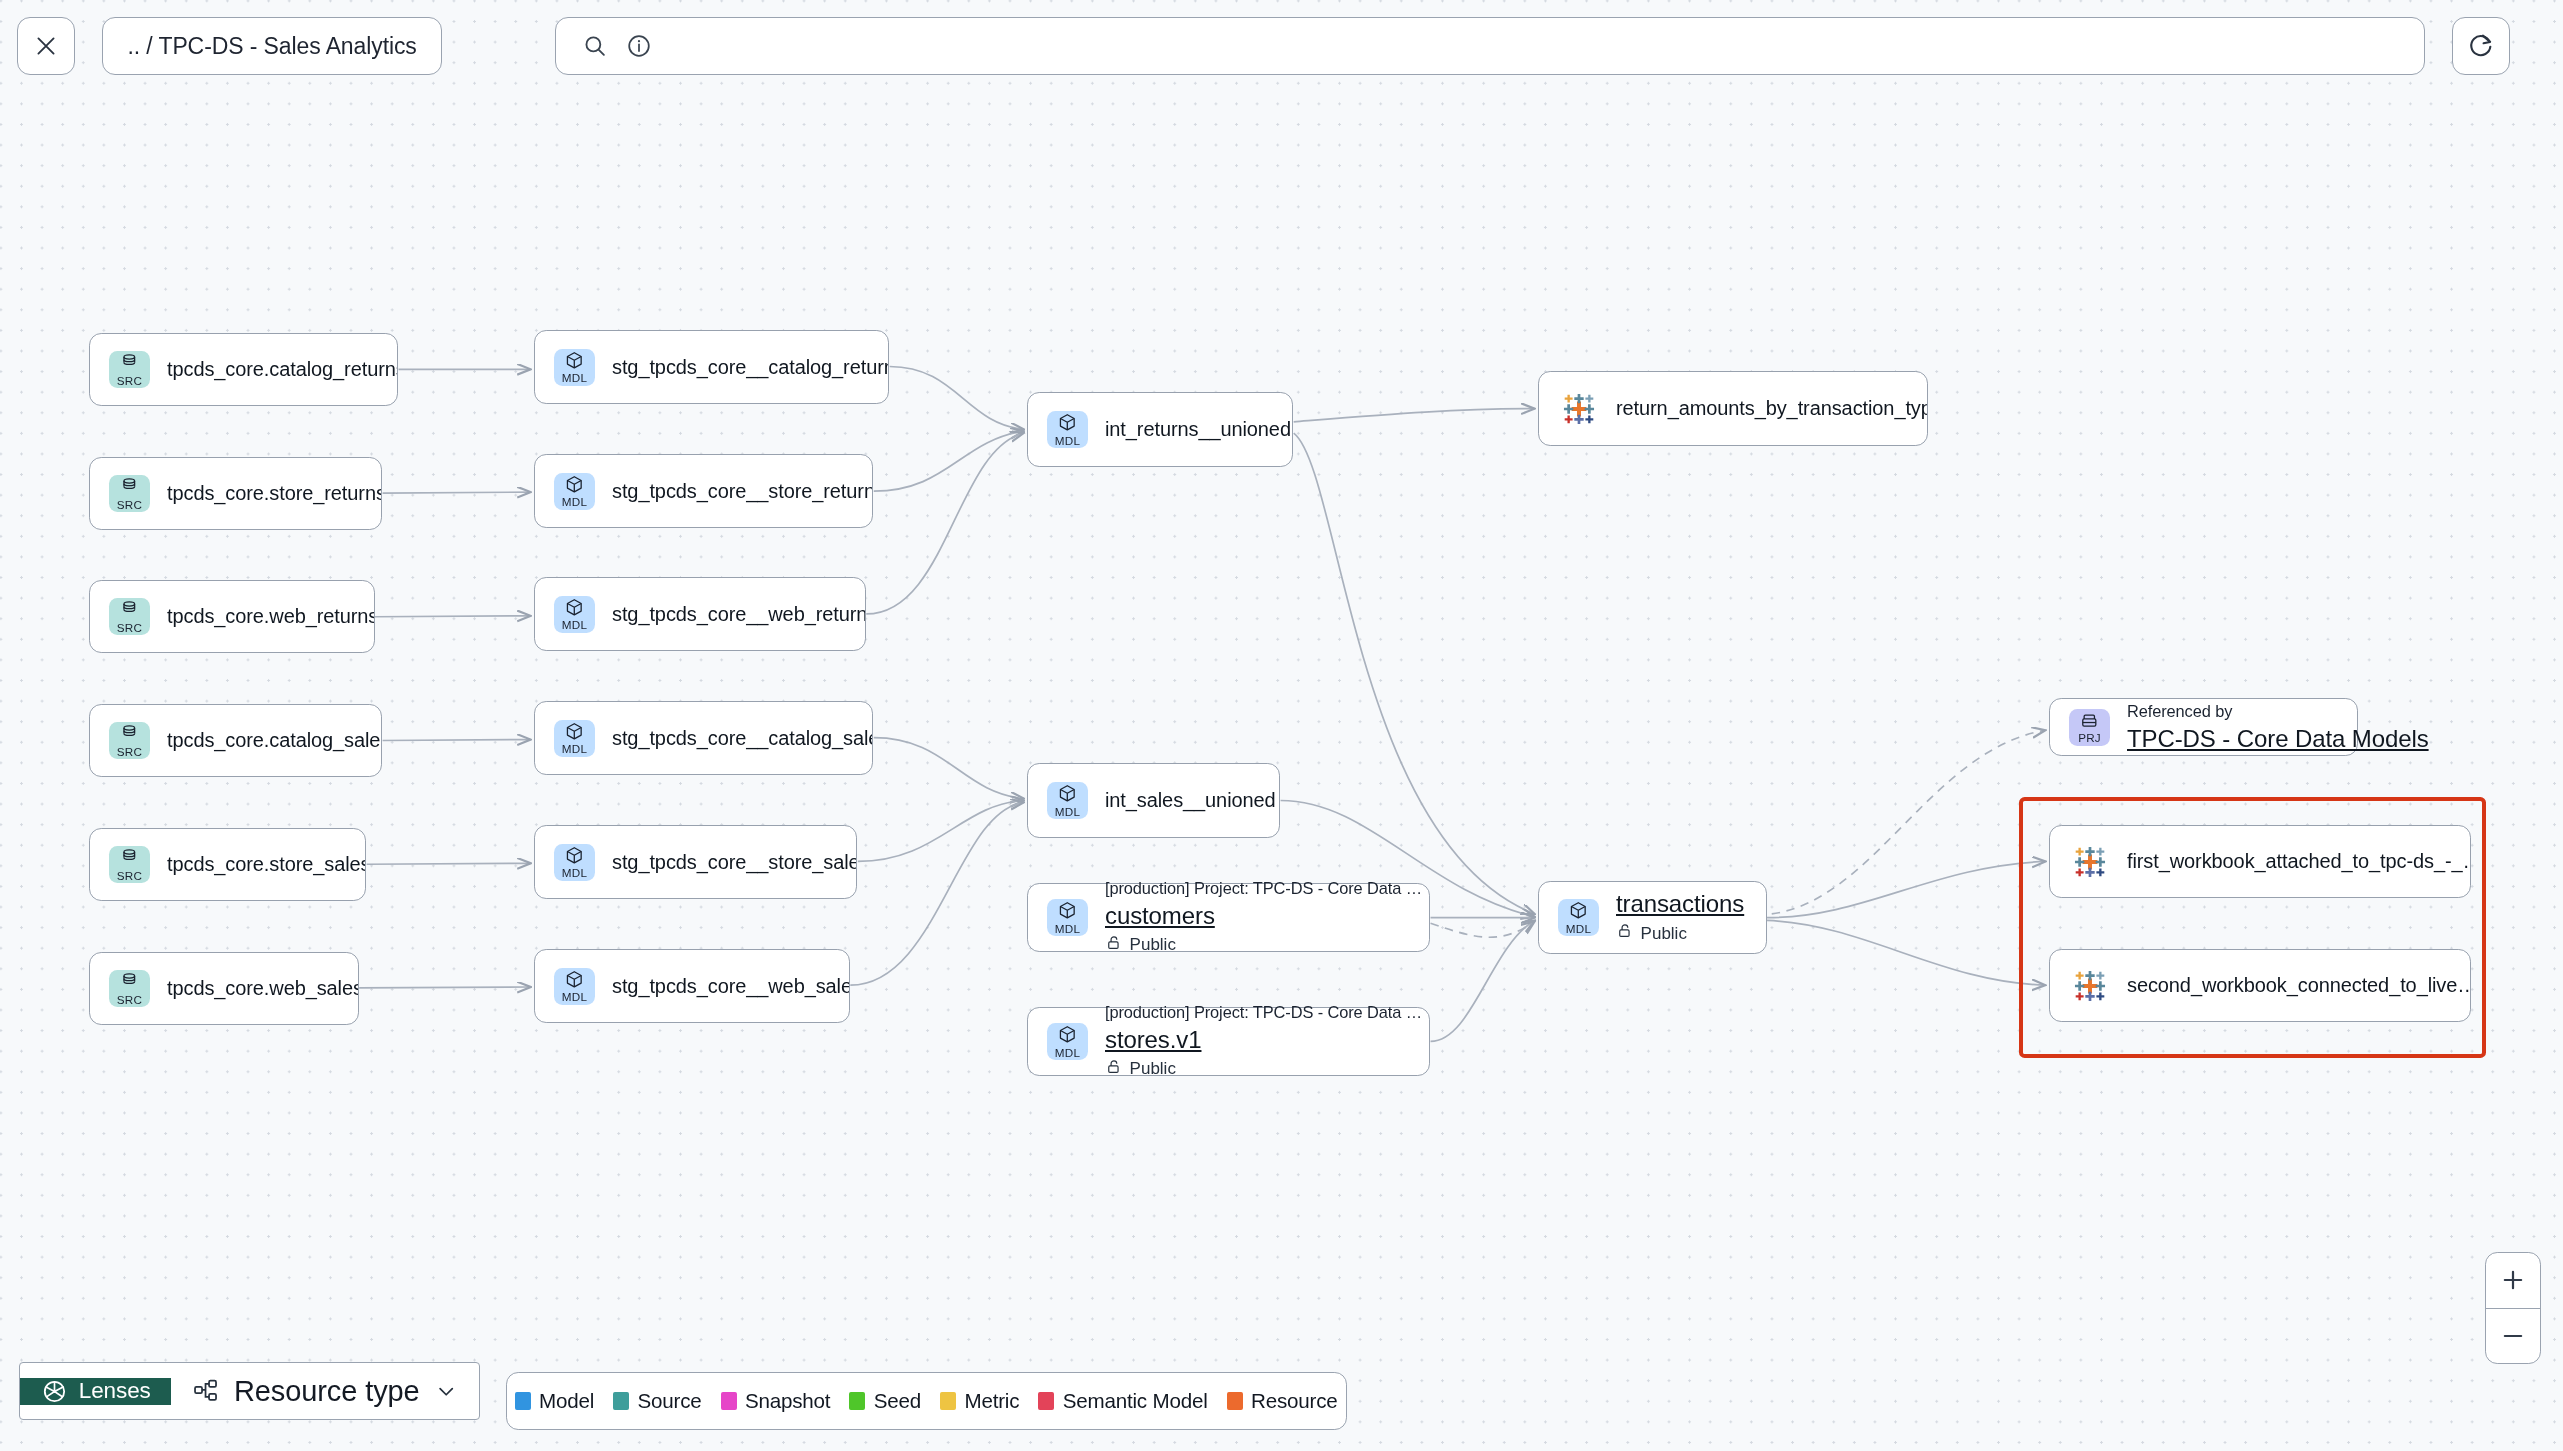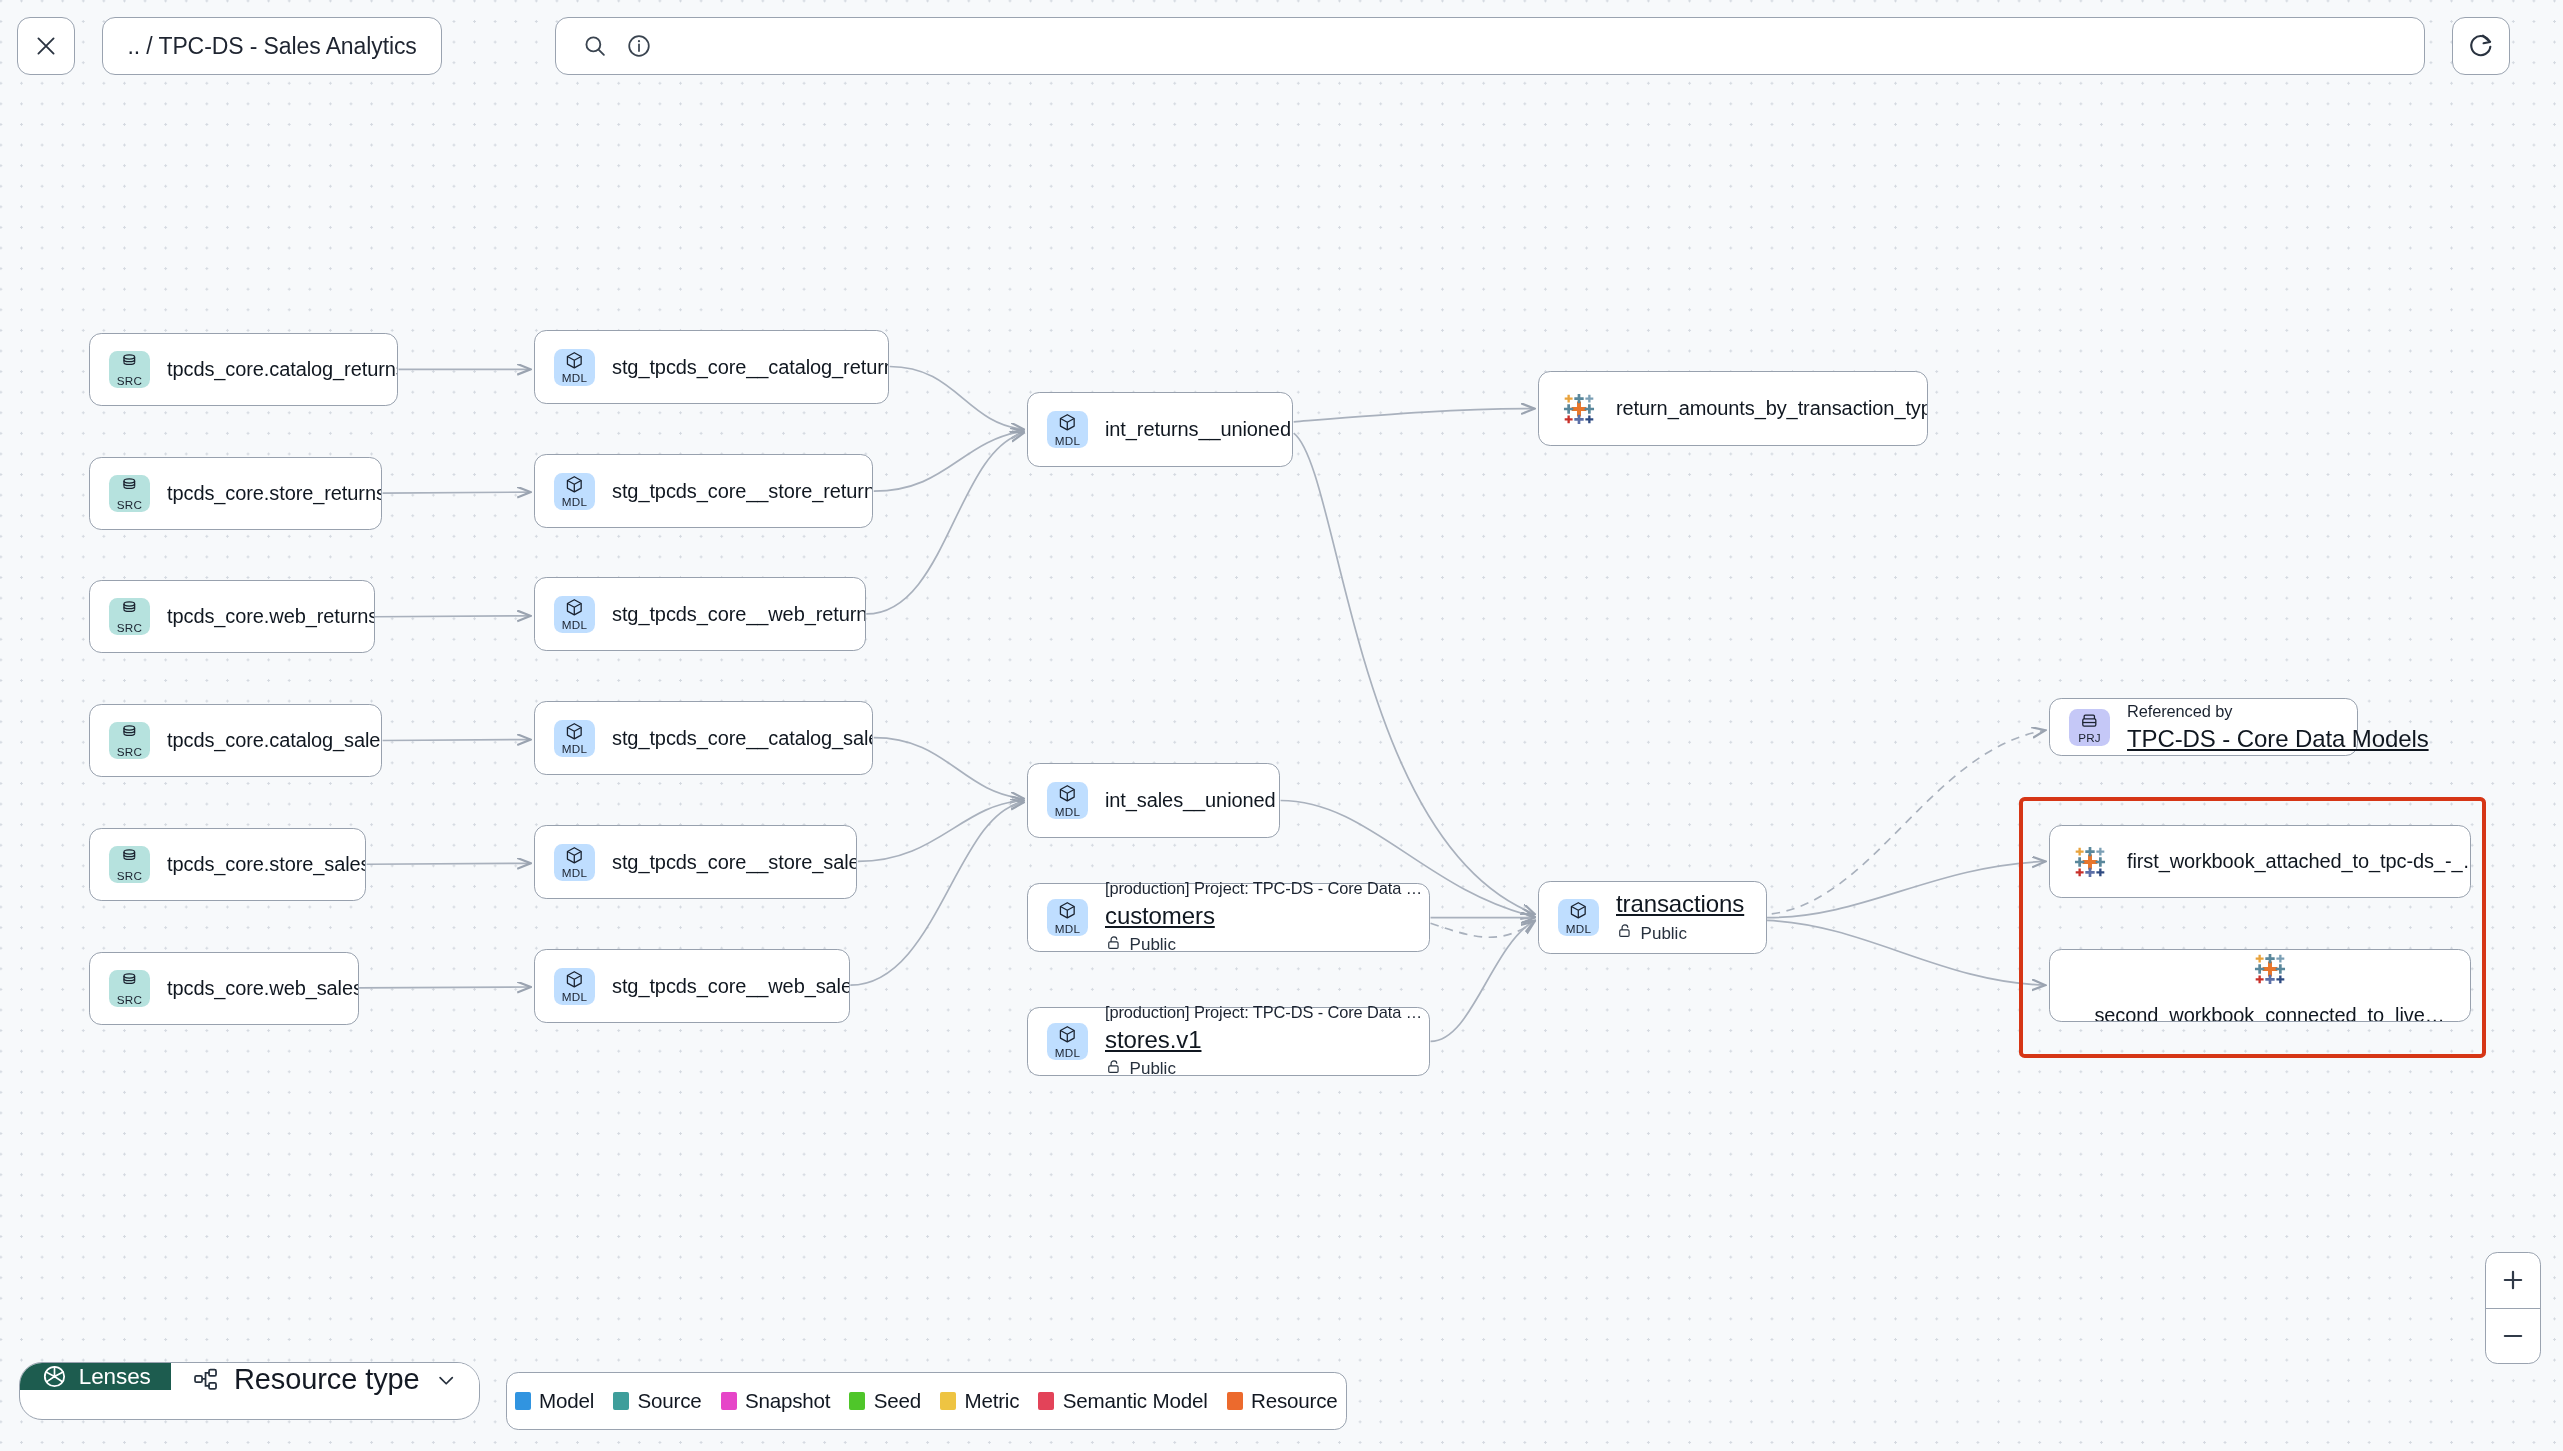--- a/index.html
+++ b/index.html
@@ -126,24 +126,24 @@
   }
   .zoomctl > div:first-child { border-bottom: 1.5px solid #9aa3b0; }
 
   
   .bottombar {
     position: absolute; left: 19px; bottom: 20.6px;
     display: flex; align-items: center; gap: 26px;
     z-index: 35;
   }
   .lenses-group {
-    display: flex; align-items: flex-start;
+    display: flex; align-items: center;
     height: 58px;
     border: 1.5px solid #9aa3b0;
-    border-radius: 23px;
+    border-radius: 4px;
     overflow: hidden;
     background: #fff;
   }
   .lenses-btn {
     background: #1d5c4f;
     color: #ffffff;
     display: flex; align-items: center; gap: 11.2px;
     padding: 0 20.6px;
     font-size: 22.5px; letter-spacing: -0.1px;
   }
@@ -395,21 +395,21 @@
       <path d="M3.3 20 H13.7 M8.5 14.8 V25.2" stroke="#59879b" stroke-width="3" stroke-linecap="butt"></path>
       <path d="M26.3 20 H36.7 M31.5 14.8 V25.2" stroke="#59879b" stroke-width="3" stroke-linecap="butt"></path>
       <path d="M4.1 8.5 H12.9 M8.5 4.1 V12.9" stroke="#e8a33d" stroke-width="2.6" stroke-linecap="butt"></path>
       <path d="M27.1 8.5 H35.9 M31.5 4.1 V12.9" stroke="#7b9fb5" stroke-width="2.6" stroke-linecap="butt"></path>
       <path d="M4.1 31.5 H12.9 M8.5 27.1 V35.9" stroke="#c8312b" stroke-width="2.6" stroke-linecap="butt"></path>
       <path d="M27.1 31.5 H35.9 M31.5 27.1 V35.9" stroke="#2f4b82" stroke-width="2.6" stroke-linecap="butt"></path>
     </svg></span>
         </span>
         <span class="node-label">first_workbook_attached_to_tpc-ds_-_…</span>
       </div>
-      <div class="node" style="left: 2049px; top: 949px; width: 422px; height: 73px; flex-direction: column;">
+      <div class="node" style="left: 2049px; top: 949px; width: 422px; height: 73px;">
         <span class="badge badge-img">
           <span class="glyph"><svg width="36" height="36" viewBox="0 0 40 40">
       <path d="M11.8 20 H28.2 M20 11.8 V28.2" stroke="#e8762c" stroke-width="4.4" stroke-linecap="butt"></path>
       <path d="M14.8 31.5 H25.2 M20 26.3 V36.7" stroke="#5b6fa8" stroke-width="3" stroke-linecap="butt"></path>
       <path d="M14.8 8.5 H25.2 M20 3.3 V13.7" stroke="#59879b" stroke-width="3" stroke-linecap="butt"></path>
       <path d="M3.3 20 H13.7 M8.5 14.8 V25.2" stroke="#59879b" stroke-width="3" stroke-linecap="butt"></path>
       <path d="M26.3 20 H36.7 M31.5 14.8 V25.2" stroke="#59879b" stroke-width="3" stroke-linecap="butt"></path>
       <path d="M4.1 8.5 H12.9 M8.5 4.1 V12.9" stroke="#e8a33d" stroke-width="2.6" stroke-linecap="butt"></path>
       <path d="M27.1 8.5 H35.9 M31.5 4.1 V12.9" stroke="#7b9fb5" stroke-width="2.6" stroke-linecap="butt"></path>
       <path d="M4.1 31.5 H12.9 M8.5 27.1 V35.9" stroke="#c8312b" stroke-width="2.6" stroke-linecap="butt"></path>

